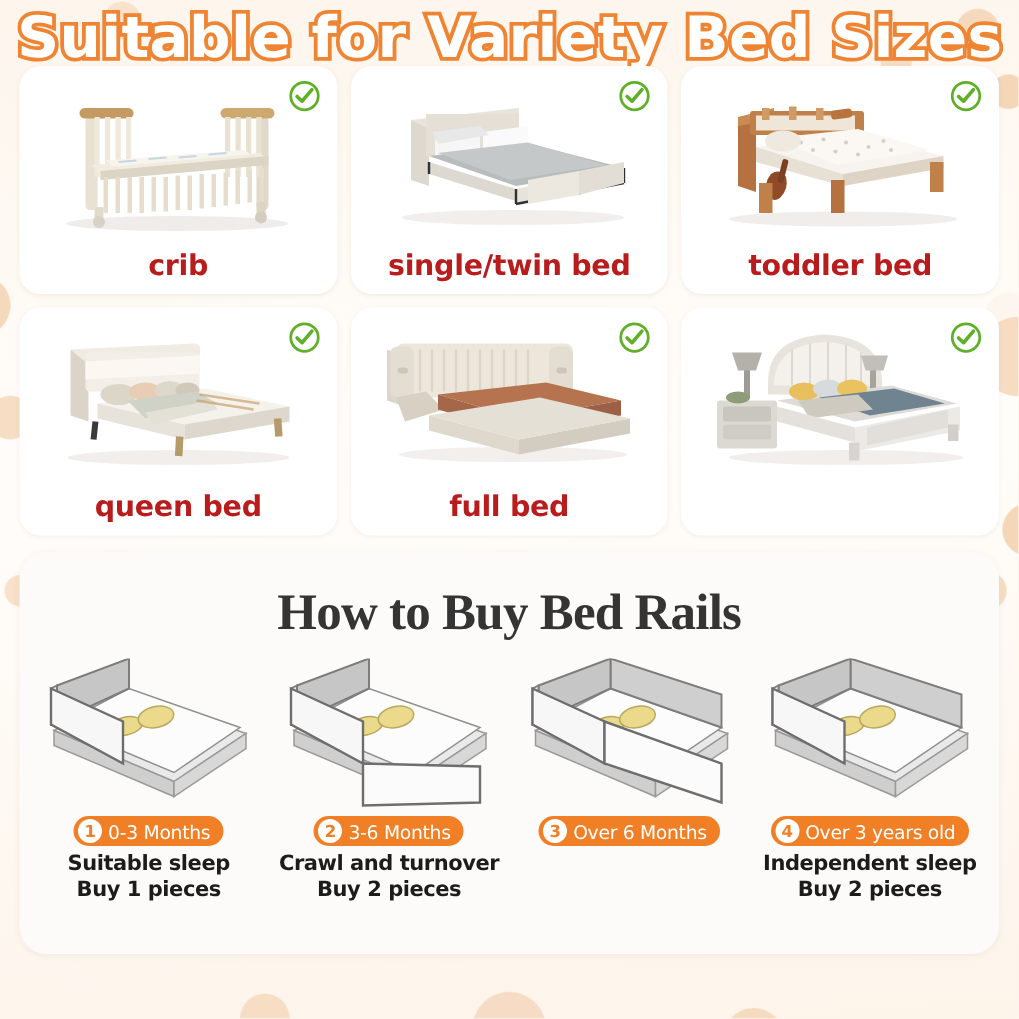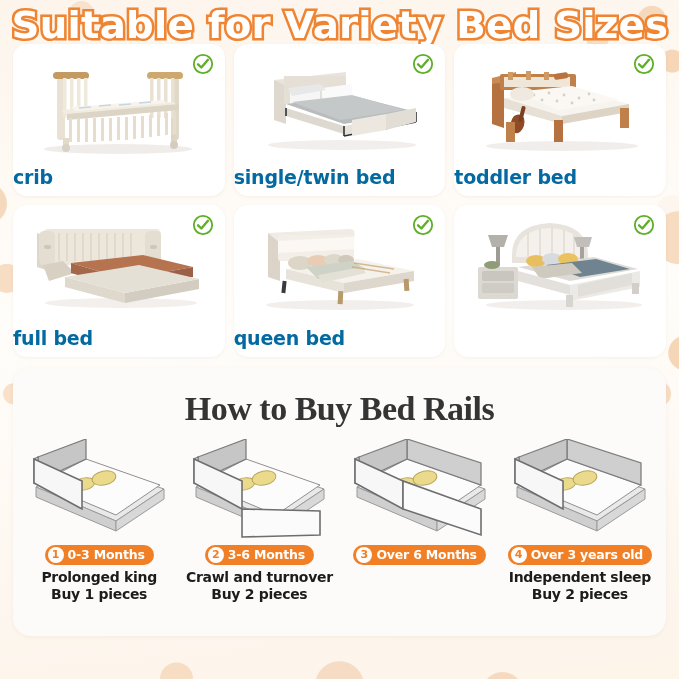--- a/index.html
+++ b/index.html
@@ -70,25 +70,25 @@
     border-radius: 14px;
     height: 152px;
     position: relative;
     box-shadow: 0 1px 3px rgba(160,130,100,0.10);
     overflow: hidden;
   }
   .check-icon { position: absolute; top: 9px; right: 11px; width: 22px; height: 22px; }
   .bed-art { position: absolute; left: 0; right: 0; top: 6px; height: 108px; }
   .bed-label {
     position: absolute; left: 0; right: 0; bottom: 8px;
-    text-align: left;
+    text-align: center;
     font-family: "DejaVu Sans", sans-serif;
     font-weight: bold;
     font-size: 19px;
-    color: #0369a1;
+    color: #b91c1c;
     letter-spacing: -0.2px;
   }
 
   
   .panel {
     margin: 11px 13px 0 13px;
     background: #fcfbf9;
     border-radius: 18px;
     height: 268px;
     box-shadow: 0 1px 4px rgba(160,130,100,0.10);
@@ -122,21 +122,21 @@
   .badge-num {
     width: 16px; height: 16px; border-radius: 50%;
     background: #ffffff; color: #f07f26;
     font-family: "DejaVu Sans", sans-serif;
     font-weight: bold; font-size: 11px;
     display: inline-flex; align-items: center; justify-content: center;
     flex: 0 0 auto;
   }
   .badge-text {
     font-family: "DejaVu Sans", sans-serif;
-    font-weight: bold; font-size: 12.5px;
+    font-weight: normal; font-size: 12.5px;
     white-space: nowrap;
     letter-spacing: -0.2px;
   }
   .step-line {
     font-family: "DejaVu Sans", sans-serif;
     font-weight: bold;
     font-size: 14px;
     color: #1c1c1c;
     margin-top: 4px;
     letter-spacing: -0.3px;
@@ -280,56 +280,20 @@
       </svg>
       <svg class="check-icon" viewBox="0 0 24 24">
         <circle cx="12" cy="12" r="10" fill="#ffffff" stroke="#5faf28" stroke-width="2"></circle>
         <path d="M6.6 12.3 L10.2 15.8 L17.4 7.4" fill="none" stroke="#5faf28" stroke-width="2.6" stroke-linecap="round" stroke-linejoin="round"></path>
       </svg>
       <div class="bed-label">toddler bed</div>
     </div>
 
     <div class="card">
       <svg class="bed-art" viewBox="0 0 210 108">
-        <ellipse cx="108" cy="92" rx="76" ry="5" fill="#f2efec"></ellipse>
-        <path d="M24 22 L24 56 L36 60 L36 26 Z" fill="#ddd6cb"></path>
-        <rect x="30" y="18" width="118" height="36" rx="5" fill="#ece6db"></rect>
-        <g stroke="#ddd5c8" stroke-width="1.5">
-          <line x1="46" y1="22" x2="46" y2="50"></line>
-            <line x1="54" y1="22" x2="54" y2="50"></line>
-          <line x1="62" y1="22" x2="62" y2="50"></line>
-            <line x1="70" y1="22" x2="70" y2="50"></line>
-          <line x1="78" y1="22" x2="78" y2="50"></line>
-            <line x1="86" y1="22" x2="86" y2="50"></line>
-          <line x1="94" y1="22" x2="94" y2="50"></line>
-            <line x1="102" y1="22" x2="102" y2="50"></line>
-          <line x1="110" y1="22" x2="110" y2="50"></line>
-            <line x1="118" y1="22" x2="118" y2="50"></line>
-        </g>
-        <rect x="26" y="20" width="16" height="34" rx="5" fill="#e4ddd1"></rect>
-        <rect x="132" y="20" width="16" height="34" rx="5" fill="#e4ddd1"></rect>
-        <rect x="31" y="34" width="7" height="4" rx="2" fill="#cfc6b8"></rect>
-        <rect x="137" y="34" width="7" height="4" rx="2" fill="#cfc6b8"></rect>
-        <path d="M30 54 L50 50 L62 62 L36 70 Z" fill="#d8d0c3"></path>
-        <path d="M58 52 L130 44 L180 56 L112 68 Z" fill="#b5734f"></path>
-        <path d="M58 52 L112 68 L112 78 L58 62 Z" fill="#a4674a"></path>
-        <path d="M112 68 L180 56 L180 66 L112 78 Z" fill="#9c6046"></path>
-        <path d="M52 66 L112 82 L112 92 L52 76 Z" fill="#ded8cd"></path>
-        <path d="M112 82 L186 68 L186 78 L112 92 Z" fill="#d3ccc0"></path>
-        <path d="M52 66 L126 54 L186 68 L112 82 Z" fill="#e5e0d5"></path>
-      </svg>
-      <svg class="check-icon" viewBox="0 0 24 24">
-        <circle cx="12" cy="12" r="10" fill="#ffffff" stroke="#5faf28" stroke-width="2"></circle>
-        <path d="M6.6 12.3 L10.2 15.8 L17.4 7.4" fill="none" stroke="#5faf28" stroke-width="2.6" stroke-linecap="round" stroke-linejoin="round"></path>
-      </svg>
-      <div class="bed-label">full bed</div>
-    </div>
-
-    <div class="card">
-      <svg class="bed-art" viewBox="0 0 210 108">
         <ellipse cx="106" cy="94" rx="74" ry="5" fill="#f1eeeb"></ellipse>
         <path d="M34 22 L34 66 L46 70 L46 28 Z" fill="#ddd4c9"></path>
         <path d="M34 22 L116 18 Q122 18 120 26 L46 32 Z" fill="#f0ebe3"></path>
         <rect x="44" y="24" width="76" height="26" rx="3" fill="#f3efe8"></rect>
         <path d="M44 30 L120 26 L120 38 L44 42 Z" fill="#fbf8f4"></path>
         <path d="M52 58 L124 48 L180 60 L110 72 Z" fill="#f5f2ec"></path>
         <path d="M52 58 L110 72 L110 82 L52 68 Z" fill="#e8e3da"></path>
         <path d="M110 72 L180 60 L180 70 L110 82 Z" fill="#ddd7cd"></path>
         <ellipse cx="66" cy="52" rx="12" ry="7" fill="#dcd6c9"></ellipse>
         <ellipse cx="84" cy="50" rx="11" ry="6" fill="#e8cdb4"></ellipse>
@@ -343,20 +307,56 @@
         </g>
         <rect x="48" y="70" width="4" height="12" fill="#3a3a3a" transform="rotate(6 50 76)"></rect>
         <rect x="104" y="80" width="5" height="13" fill="#b79a6a" transform="rotate(3 106 86)"></rect>
         <rect x="170" y="68" width="5" height="12" fill="#b79a6a" transform="rotate(-4 172 74)"></rect>
       </svg>
       <svg class="check-icon" viewBox="0 0 24 24">
         <circle cx="12" cy="12" r="10" fill="#ffffff" stroke="#5faf28" stroke-width="2"></circle>
         <path d="M6.6 12.3 L10.2 15.8 L17.4 7.4" fill="none" stroke="#5faf28" stroke-width="2.6" stroke-linecap="round" stroke-linejoin="round"></path>
       </svg>
       <div class="bed-label">queen bed</div>
+    </div>
+
+    <div class="card">
+      <svg class="bed-art" viewBox="0 0 210 108">
+        <ellipse cx="108" cy="92" rx="76" ry="5" fill="#f2efec"></ellipse>
+        <path d="M24 22 L24 56 L36 60 L36 26 Z" fill="#ddd6cb"></path>
+        <rect x="30" y="18" width="118" height="36" rx="5" fill="#ece6db"></rect>
+        <g stroke="#ddd5c8" stroke-width="1.5">
+          <line x1="46" y1="22" x2="46" y2="50"></line>
+            <line x1="54" y1="22" x2="54" y2="50"></line>
+          <line x1="62" y1="22" x2="62" y2="50"></line>
+            <line x1="70" y1="22" x2="70" y2="50"></line>
+          <line x1="78" y1="22" x2="78" y2="50"></line>
+            <line x1="86" y1="22" x2="86" y2="50"></line>
+          <line x1="94" y1="22" x2="94" y2="50"></line>
+            <line x1="102" y1="22" x2="102" y2="50"></line>
+          <line x1="110" y1="22" x2="110" y2="50"></line>
+            <line x1="118" y1="22" x2="118" y2="50"></line>
+        </g>
+        <rect x="26" y="20" width="16" height="34" rx="5" fill="#e4ddd1"></rect>
+        <rect x="132" y="20" width="16" height="34" rx="5" fill="#e4ddd1"></rect>
+        <rect x="31" y="34" width="7" height="4" rx="2" fill="#cfc6b8"></rect>
+        <rect x="137" y="34" width="7" height="4" rx="2" fill="#cfc6b8"></rect>
+        <path d="M30 54 L50 50 L62 62 L36 70 Z" fill="#d8d0c3"></path>
+        <path d="M58 52 L130 44 L180 56 L112 68 Z" fill="#b5734f"></path>
+        <path d="M58 52 L112 68 L112 78 L58 62 Z" fill="#a4674a"></path>
+        <path d="M112 68 L180 56 L180 66 L112 78 Z" fill="#9c6046"></path>
+        <path d="M52 66 L112 82 L112 92 L52 76 Z" fill="#ded8cd"></path>
+        <path d="M112 82 L186 68 L186 78 L112 92 Z" fill="#d3ccc0"></path>
+        <path d="M52 66 L126 54 L186 68 L112 82 Z" fill="#e5e0d5"></path>
+      </svg>
+      <svg class="check-icon" viewBox="0 0 24 24">
+        <circle cx="12" cy="12" r="10" fill="#ffffff" stroke="#5faf28" stroke-width="2"></circle>
+        <path d="M6.6 12.3 L10.2 15.8 L17.4 7.4" fill="none" stroke="#5faf28" stroke-width="2.6" stroke-linecap="round" stroke-linejoin="round"></path>
+      </svg>
+      <div class="bed-label">full bed</div>
     </div>
 
     <div class="card">
       <svg class="bed-art" viewBox="0 0 210 108">
         <ellipse cx="110" cy="94" rx="78" ry="5" fill="#f1eeec"></ellipse>
         <path d="M58 44 Q58 14 96 12 Q134 14 134 44 L134 52 L58 52 Z" fill="#e8e4dd"></path>
         <path d="M62 46 Q62 19 96 17 Q130 19 130 46 Z" fill="#f4f1ec"></path>
         <g stroke="#ddd8d0" stroke-width="1.3">
           <line x1="74" y1="22" x2="74" y2="46"></line>
             <line x1="86" y1="18" x2="86" y2="46"></line>
@@ -408,21 +408,21 @@
             <ellipse cx="80" cy="39" rx="12" ry="7" fill="#ebd98c" stroke="#b9a85c" stroke-width="1" transform="rotate(-12 80 39)"></ellipse>
             <path d="M14 18 L62 0 L62 20 L14 42 Z" fill="#c6c6c6" stroke="#7d7d7d" stroke-width="1.3"></path>
             <path d="M14 42 L14 18 L10 20 L10 44 Z" fill="#ededed" stroke="#7d7d7d" stroke-width="1.3"></path>
             <path d="M10 44 L10 20 L58 42 L58 70 Z" fill="#f7f7f7" stroke="#6e6e6e" stroke-width="1.6"></path>
           </svg>
         </div>
         <div class="badge">
           <span class="badge-num">1</span>
           <span class="badge-text">0-3 Months</span>
         </div>
-        <div class="step-line">Prolonged king</div>
+        <div class="step-line">Suitable sleep</div>
         <div class="step-line second">Buy 1 pieces</div>
       </div>
 
       <div class="step">
         <div class="step-art">
           <svg viewBox="0 0 150 100" width="150" height="100">
             <path d="M12 48 L60 22 L140 50 L92 82 Z" fill="#e9e9e9" stroke="#9a9a9a" stroke-width="1"></path>
             <path d="M12 48 L92 82 L92 92 L12 58 Z" fill="#cfcfcf" stroke="#9a9a9a" stroke-width="1"></path>
             <path d="M92 82 L140 50 L140 60 L92 92 Z" fill="#d8d8d8" stroke="#9a9a9a" stroke-width="1"></path>
             <path d="M16 44 L62 20 L136 46 L92 76 Z" fill="#fcfcfc" stroke="#8f8f8f" stroke-width="1"></path>

